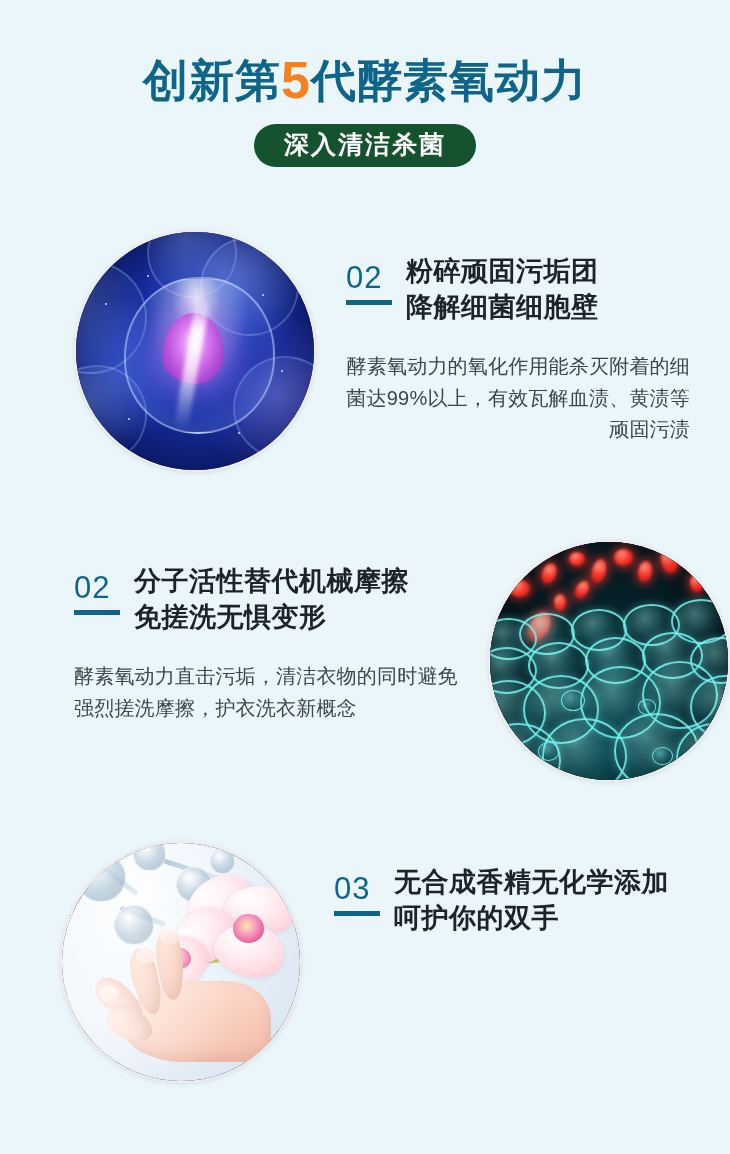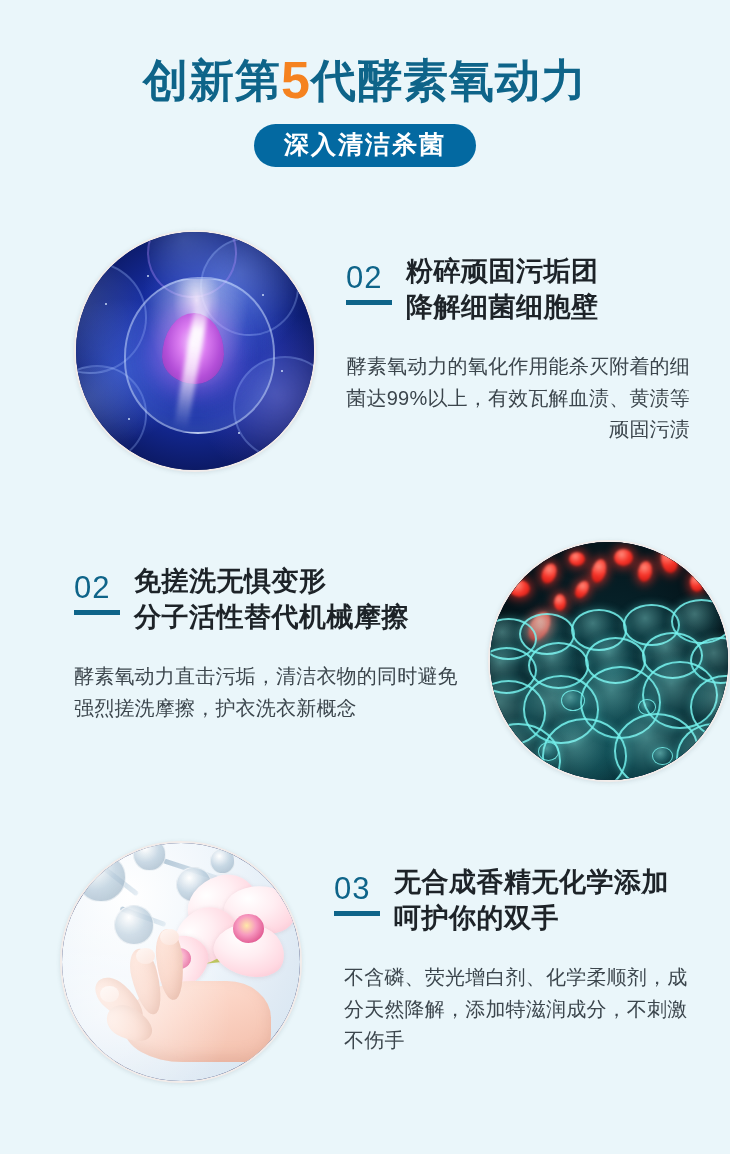--- a/index.html
+++ b/index.html
@@ -36,21 +36,21 @@
     font-weight: bold;
     vertical-align: -2px;
   }
   .badge-row {
     margin-top: 16px;
     display: flex;
     justify-content: center;
   }
   .badge {
     display: inline-block;
-    background: #0369a1;
+    background: #14532d;
     color: #ffffff;
     font-size: 25px;
     font-weight: bold;
     letter-spacing: 2px;
     padding: 5px 30px 7px 30px;
     border-radius: 22px;
     line-height: 1.25;
     text-align: right;
   }
 
@@ -368,22 +368,22 @@
       </div>
     </div>
   </div>
   <div class="sec-text">
     <div class="head-row">
       <div class="num-col">
         <div class="num">02</div>
         <div class="num-rule"></div>
       </div>
       <div class="head-text">
+        <div>分子活性替代机械摩擦</div>
         <div>免搓洗无惧变形</div>
-        <div>分子活性替代机械摩擦</div>
       </div>
     </div>
     <div class="body-text">酵素氧动力直击污垢，清洁衣物的同时避免强烈搓洗摩擦，护衣洗衣新概念</div>
   </div>
 </div>
 
 <div class="section" id="section-3">
   <div class="sec-img-wrap">
     <div class="circle">
       <div class="art3">
@@ -424,15 +424,14 @@
     <div class="head-row">
       <div class="num-col">
         <div class="num">03</div>
         <div class="num-rule"></div>
       </div>
       <div class="head-text">
         <div>无合成香精无化学添加</div>
         <div>呵护你的双手</div>
       </div>
     </div>
-    <div class="body-text">不含磷、荧光增白剂、化学柔顺剂，成分天然降解，添加特滋润成分，不刺激不伤手</div>
   </div>
 </div>
 
 </body></html>

